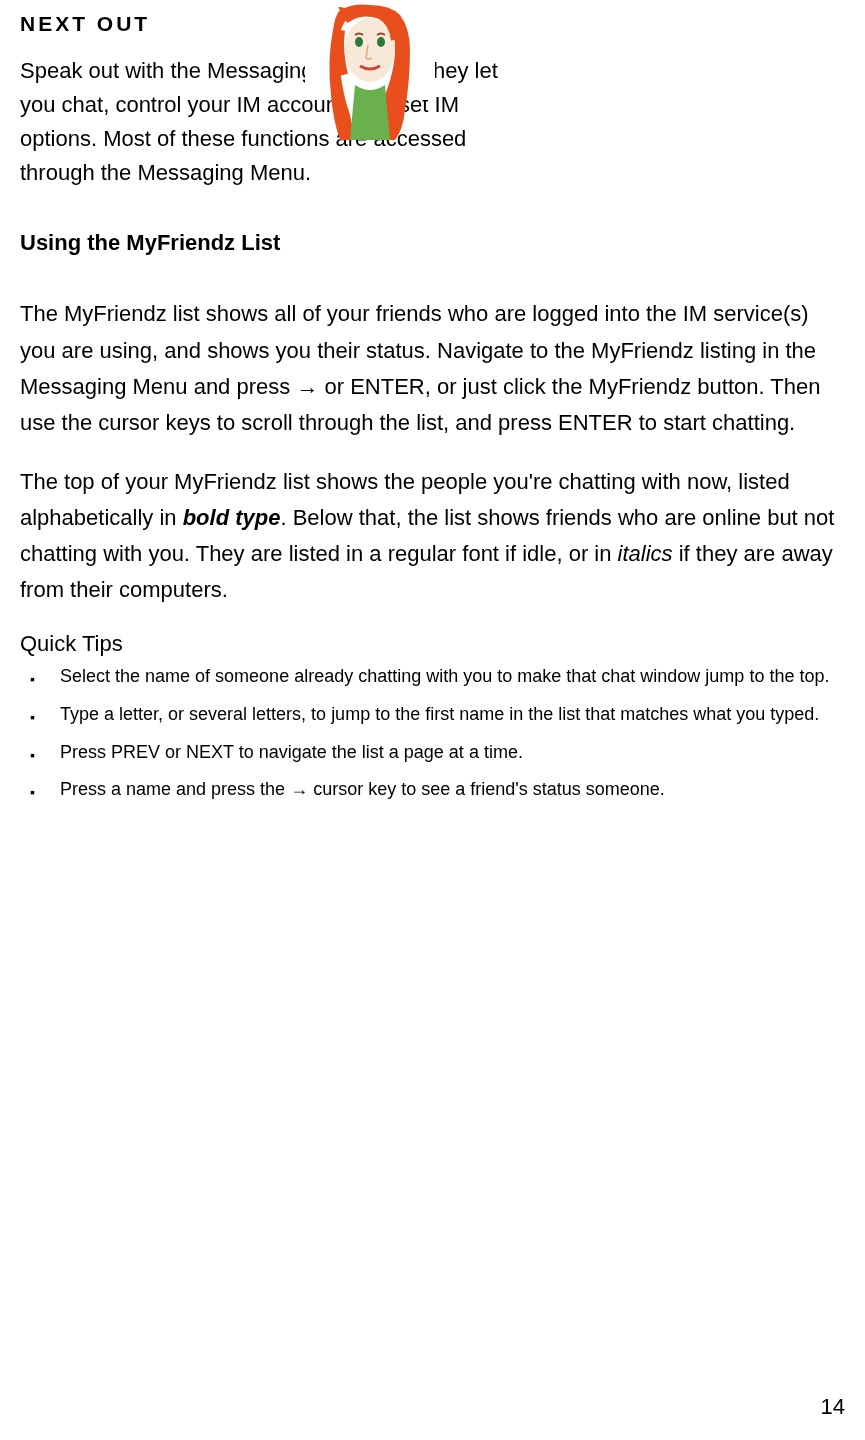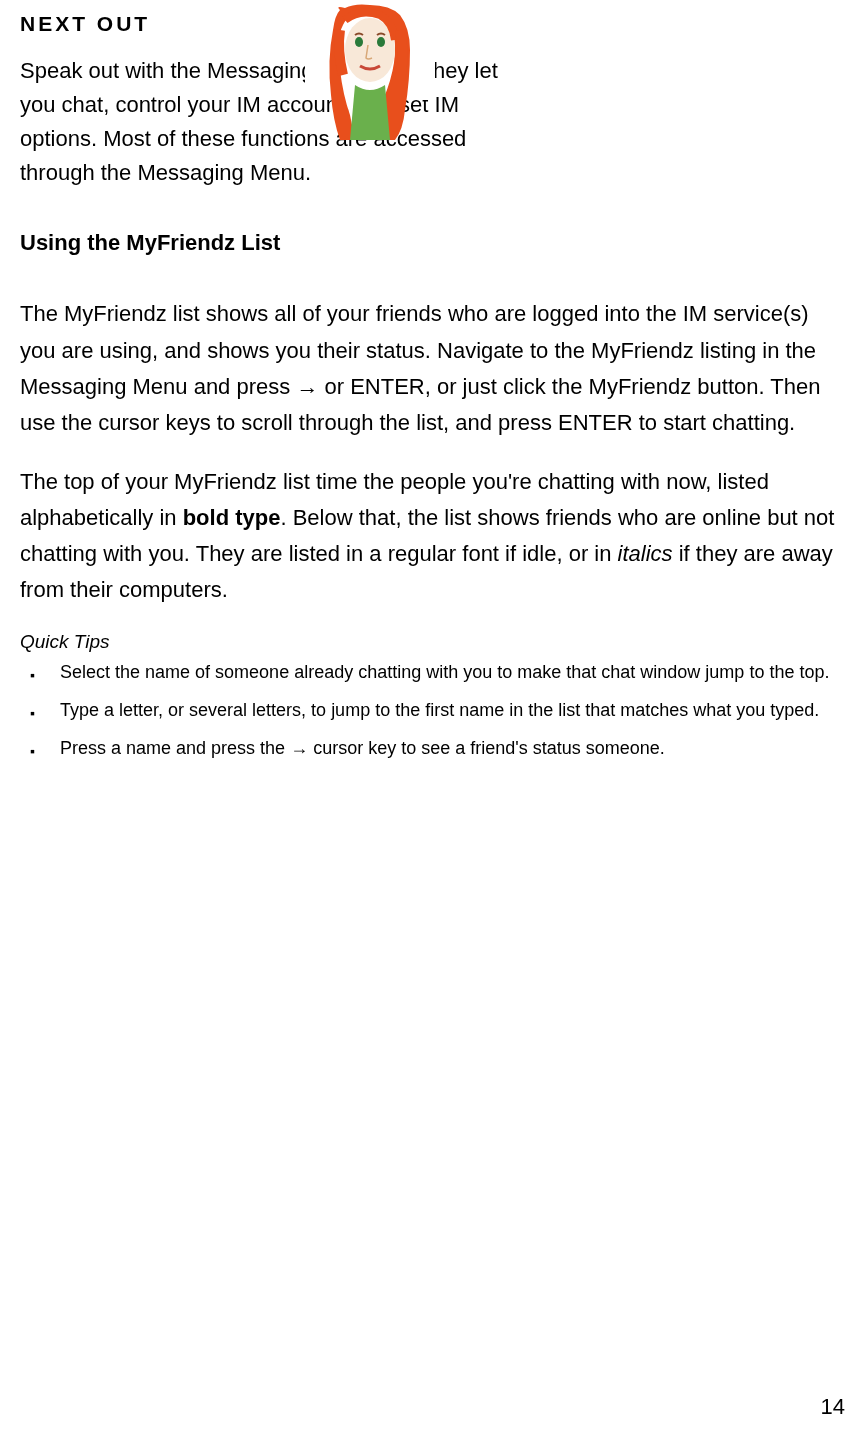--- a/index.html
+++ b/index.html
@@ -41,22 +41,21 @@
       font-size: 22px;
       font-weight: bold;
       margin-bottom: 40px;
     }
     .para {
       font-size: 22px;
       line-height: 1.65;
       margin-bottom: 22px;
     }
     .quick-tips-label {
-      font-size: 19px;
-      font-style: italic;
+      font-size: 22px;
       margin-bottom: 6px;
     }
     .tips-list {
       list-style: none;
       padding-left: 0;
     }
     .tips-list li {
       font-size: 18px;
       line-height: 1.55;
       padding-left: 40px;
@@ -65,20 +64,21 @@
     }
     .tips-list li::before {
       content: "▪";
       position: absolute;
       left: 10px;
       font-size: 14px;
       top: 6px;
     }
     .bold {
       font-weight: bold;
+      font-style: italic;
     }
     .italic {
       font-style: italic;
     }
     .page-number {
       position: absolute;
       bottom: 20px;
       right: 20px;
       font-size: 22px;
     }
@@ -108,26 +108,27 @@
 
 <p class="intro">Speak out with the Messaging functions!  They let you chat, control your IM account, and set IM options.   Most of these functions are accessed through the Messaging Menu.</p>
 
 <h2 class="section-heading">Using the MyFriendz List</h2>
 
 <p class="para">
   <span>The MyFriendz list shows all of your friends who are logged into the IM service(s) you are using, and shows you their status.   Navigate to the MyFriendz listing in the Messaging Menu and press </span><span>→</span><span> or ENTER, or just click the MyFriendz button.   Then use the cursor keys to scroll through the list, and press ENTER to start chatting.</span>
 </p>
 
 <p class="para">
-  <span>The top of your MyFriendz list time the people you're chatting with now, listed alphabetically in </span><span class="bold">bold type</span><span>. Below that, the list shows friends who are online but not chatting with you. They are listed in a regular font if idle, or in </span><span class="italic">italics</span><span> if they are away from their computers.</span>
+  <span>The top of your MyFriendz list shows the people you're chatting with now, listed alphabetically in </span><span class="bold">bold type</span><span>. Below that, the list shows friends who are online but not chatting with you. They are listed in a regular font if idle, or in </span><span class="italic">italics</span><span> if they are away from their computers.</span>
 </p>
 
 <p class="quick-tips-label">Quick Tips</p>
 
 <ul class="tips-list">
   <li>Select the name of someone already chatting with you to make that chat window jump to the top.</li>
   <li>Type a letter, or several letters, to jump to the first name in the list that matches what you typed.</li>
+  <li>Press PREV or NEXT to navigate the list a page at a time.</li>
   <li>
     <span>Press a name and press the </span><span>→</span><span> cursor key to see a friend's status someone.</span>
   </li>
 </ul>
 
 <div class="page-number">14</div>
 
 </body></html>

